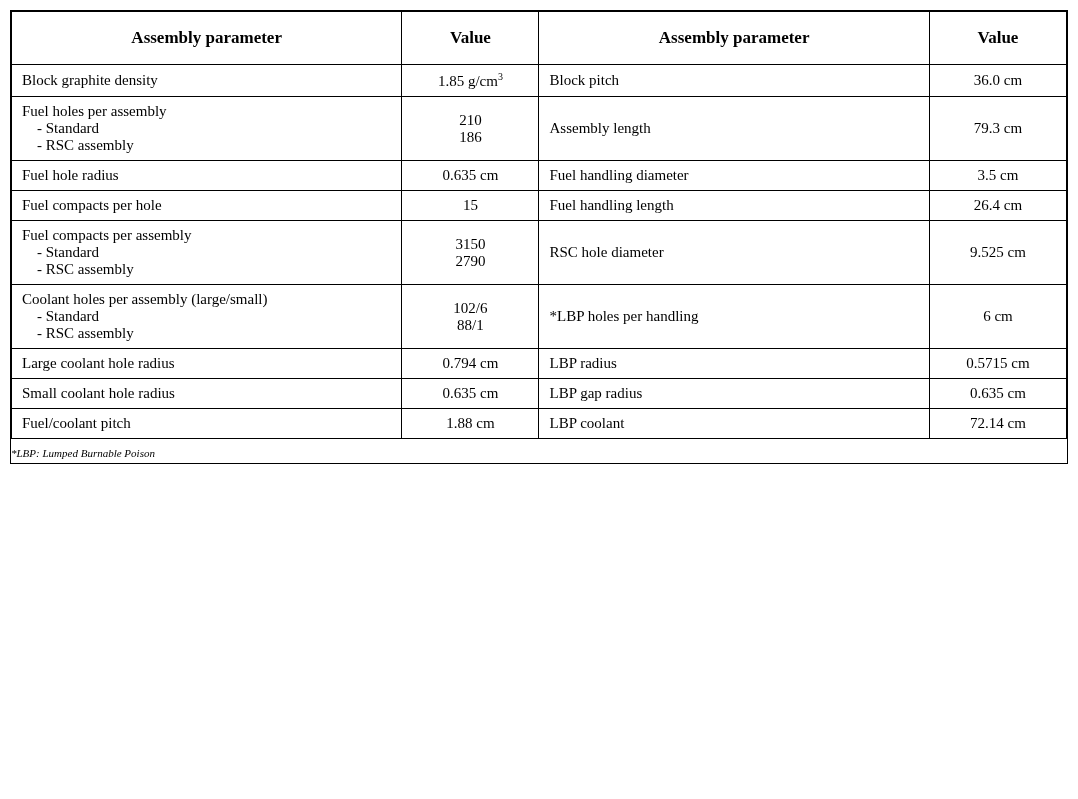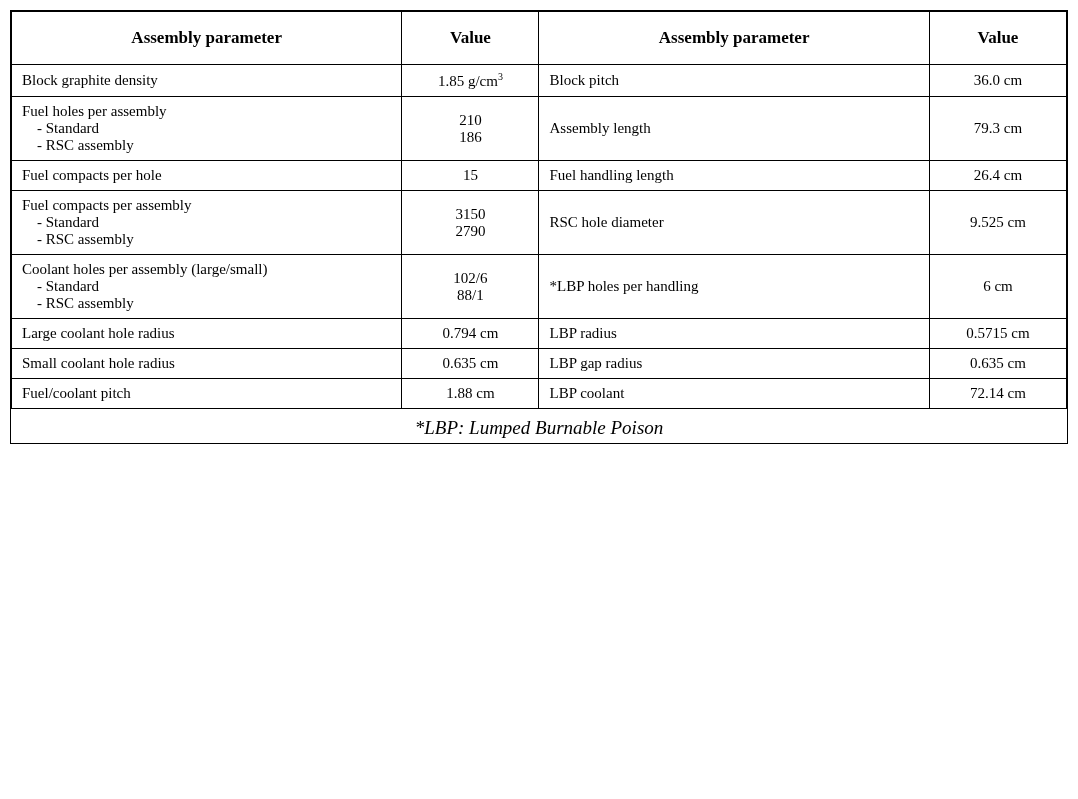--- a/index.html
+++ b/index.html
@@ -46,22 +46,21 @@
     .sub-list li {
       padding-left: 15px;
     }
     .sub-list li::before {
       content: "- ";
     }
     sup {
       font-size: 10px;
     }
     .footnote {
-      font-size: 19px;
-      text-align: center;
+      font-size: 11px;
       padding: 8px 0 4px 0;
       font-style: italic;
     }
   </style>
 </head>
 <body>
 
 <div class="table-wrapper">
   <table>
     <thead>
@@ -86,20 +85,26 @@
               <li>Standard</li>
               <li>RSC assembly</li>
             </ul>
           </td>
           <td class="value">
             <div>210</div>
             <div>186</div>
           </td>
           <td class="param">Assembly length</td>
           <td class="value">79.3 cm</td>
+        </tr>
+        <tr>
+          <td class="param">Fuel hole radius</td>
+          <td class="value">0.635 cm</td>
+          <td class="param">Fuel handling diameter</td>
+          <td class="value">3.5 cm</td>
         </tr>
         <tr>
           <td class="param">Fuel compacts per hole</td>
           <td class="value">15</td>
           <td class="param">Fuel handling length</td>
           <td class="value">26.4 cm</td>
         </tr>
         <tr>
           <td class="param">
             <div>Fuel compacts per assembly</div>

